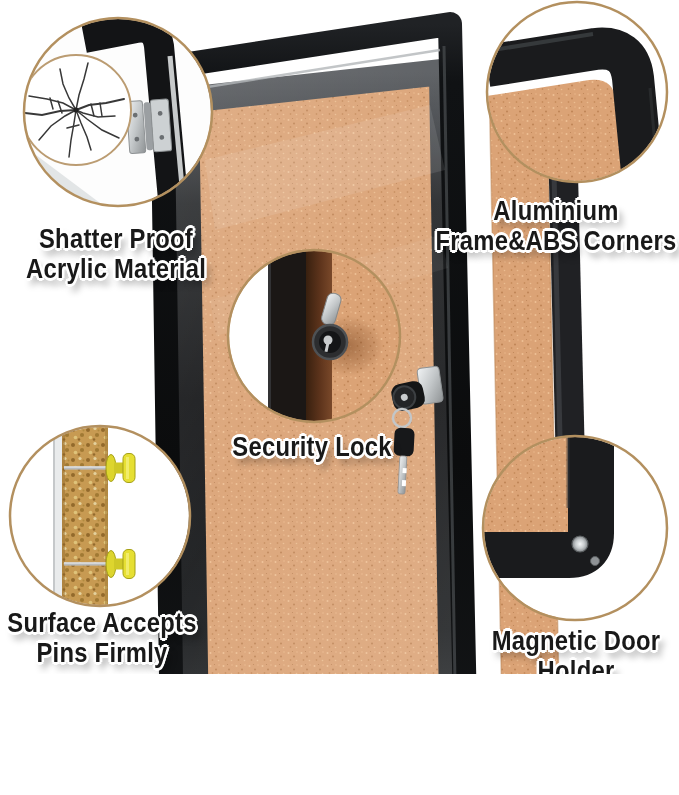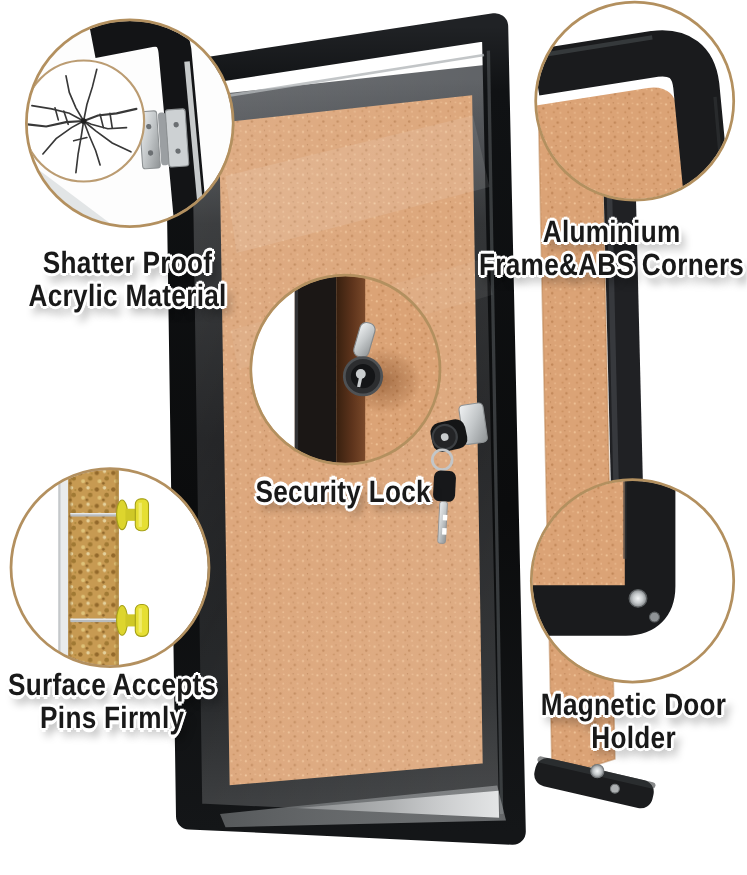--- a/index.html
+++ b/index.html
@@ -1,17 +1,17 @@
 <!DOCTYPE html>
 <html><head>
 <meta charset="utf-8">
 <style>
   html,body{margin:0;padding:0;background:#ffffff;}
   .stage{
-    position:relative;width:679px;height:795px;background:#ffffff;
+    position:relative;width:679px;height:674px;background:#ffffff;
     overflow:hidden;font-family:"Liberation Sans",sans-serif;
   }
   .stage svg{position:absolute;left:0;top:0;}
   .label{
     position:absolute;
     transform:translateX(-50%) scaleX(0.85);
     text-align:center;
     font-family:"Liberation Sans",sans-serif;
     font-weight:bold;
     font-size:28px;

